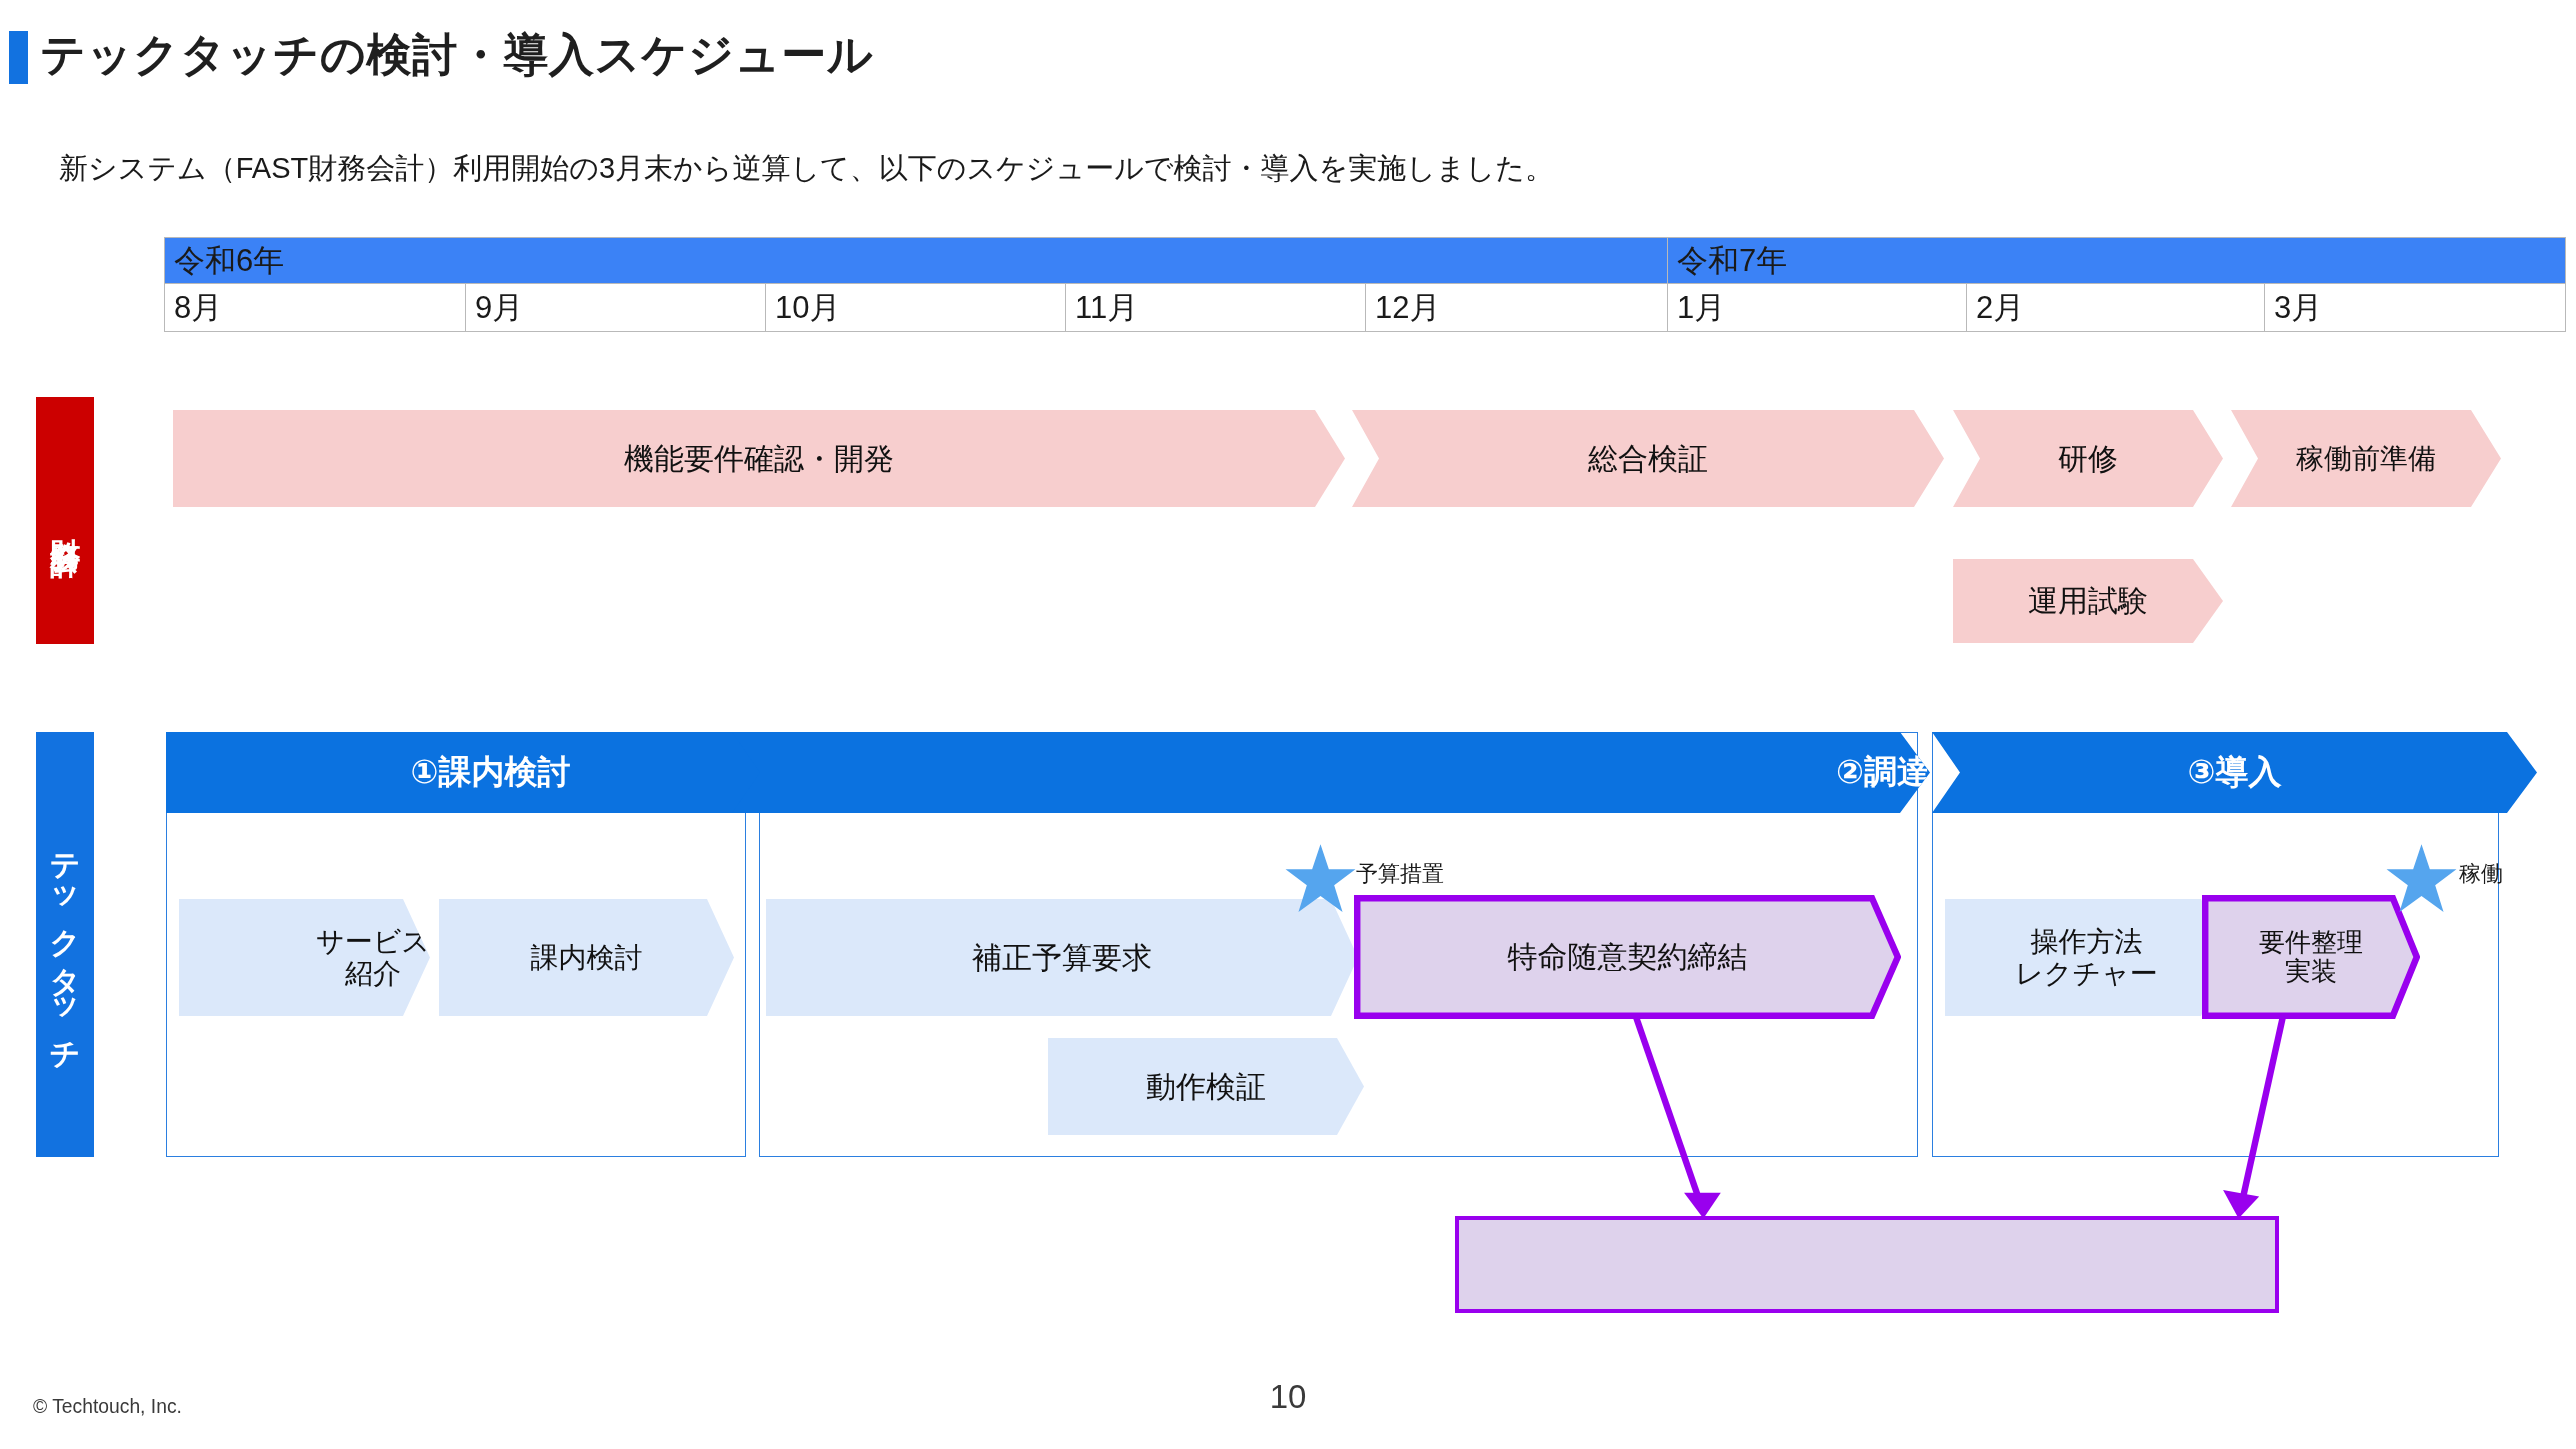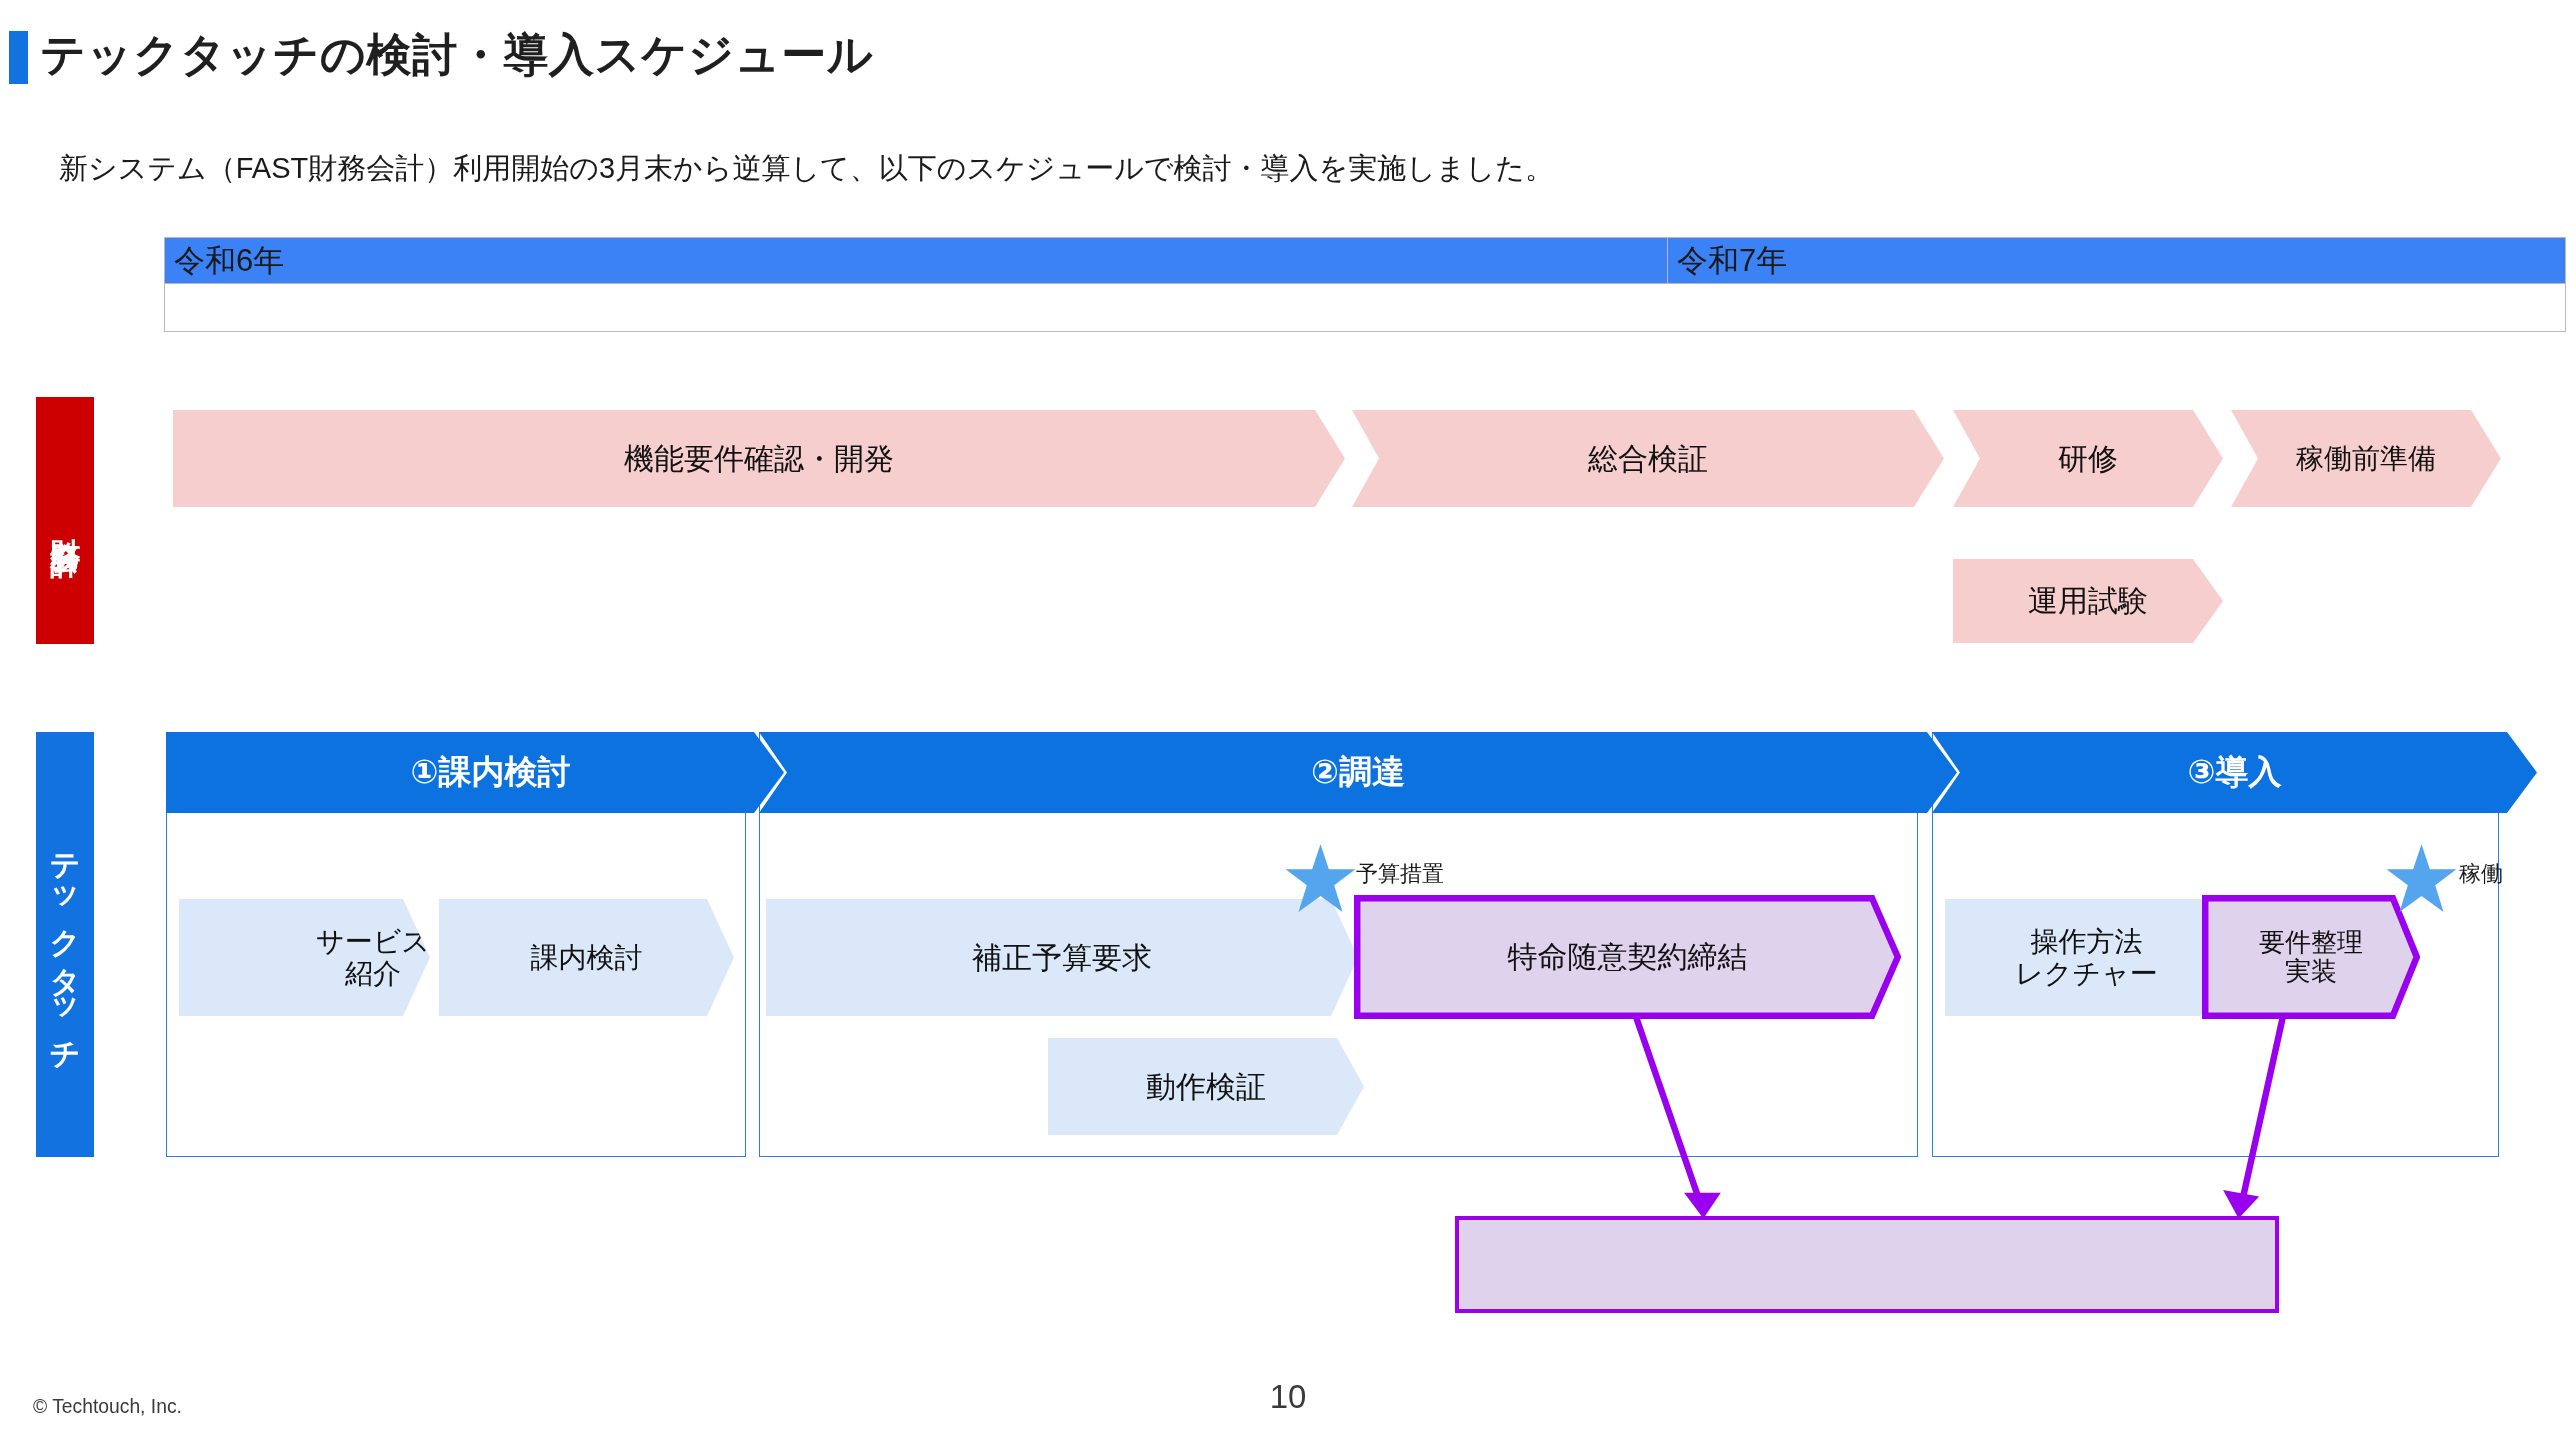--- a/index.html
+++ b/index.html
@@ -106,20 +106,30 @@
 
 <div class="abs" id="title-accent"></div>
 <div class="abs" id="page-title">テックタッチの検討・導入スケジュール</div>
 <div class="abs" id="subtitle">新システム（FAST財務会計）利用開始の3月末から逆算して、以下のスケジュールで検討・導入を実施しました。</div>
 
 <div class="abs" id="month-table">
   <div class="year-row">
     <div class="year-cell" style="left:0;width:1502px;">令和6年</div>
     <div class="year-cell second" style="left:1502px;width:896px;">令和7年</div>
   </div>
+  <div class="month-row">
+    <div class="month-cell first" style="left:0px;width:300px;">8月</div>
+    <div class="month-cell" style="left:300px;width:300px;">9月</div>
+    <div class="month-cell" style="left:600px;width:300px;">10月</div>
+    <div class="month-cell" style="left:900px;width:300px;">11月</div>
+    <div class="month-cell" style="left:1200px;width:301px;">12月</div>
+    <div class="month-cell" style="left:1502px;width:299px;">1月</div>
+    <div class="month-cell" style="left:1801px;width:299px;">2月</div>
+    <div class="month-cell" style="left:2099px;width:299px;">3月</div>
+  </div>
 </div>
 
 <div class="abs vlabel" id="fin-label">財務会計</div>
 
 <div class="chev pink" style="left:173px;top:410px;width:1172px;height:97px;font-size:30px;">
   <span class="txt">機能要件確認・開発</span>
 </div>
 <div class="chev pink tail" style="left:1352px;top:410px;width:592px;height:97px;font-size:30px;">
   <span class="txt">総合検証</span>
 </div>
@@ -136,21 +146,21 @@
 
 <div class="abs vlabel" id="tt-label">テックタッチ</div>
 
 <div class="phasebox" style="left:166px;top:732px;width:580px;height:425px;"></div>
 <div class="phasebox" style="left:759px;top:732px;width:1159px;height:425px;"></div>
 <div class="phasebox" style="left:1932px;top:732px;width:567px;height:425px;"></div>
 
 <div class="chev bluehdr" style="left:166px;top:732px;width:618px;height:81px;font-size:33px;padding-left:31px;">
   <span class="txt">①課内検討</span>
 </div>
-<div class="chev bluehdr tail" style="left:759px;top:732px;width:1198px;height:81px;font-size:33px;">
+<div class="chev bluehdr tail" style="left:732px;top:732px;width:1198px;height:81px;font-size:33px;justify-content:flex-end;">
   <span class="txt">②調達</span>
 </div>
 <div class="chev bluehdr tail" style="left:1932px;top:732px;width:605px;height:81px;font-size:33px;">
   <span class="txt">③導入</span>
 </div>
 
 <div class="chev lblue" style="left:179px;top:899px;width:251px;height:117px;font-size:28px;white-space:pre-line;justify-content:flex-end;">
   <span class="txt">サービス
 紹介</span>
 </div>

